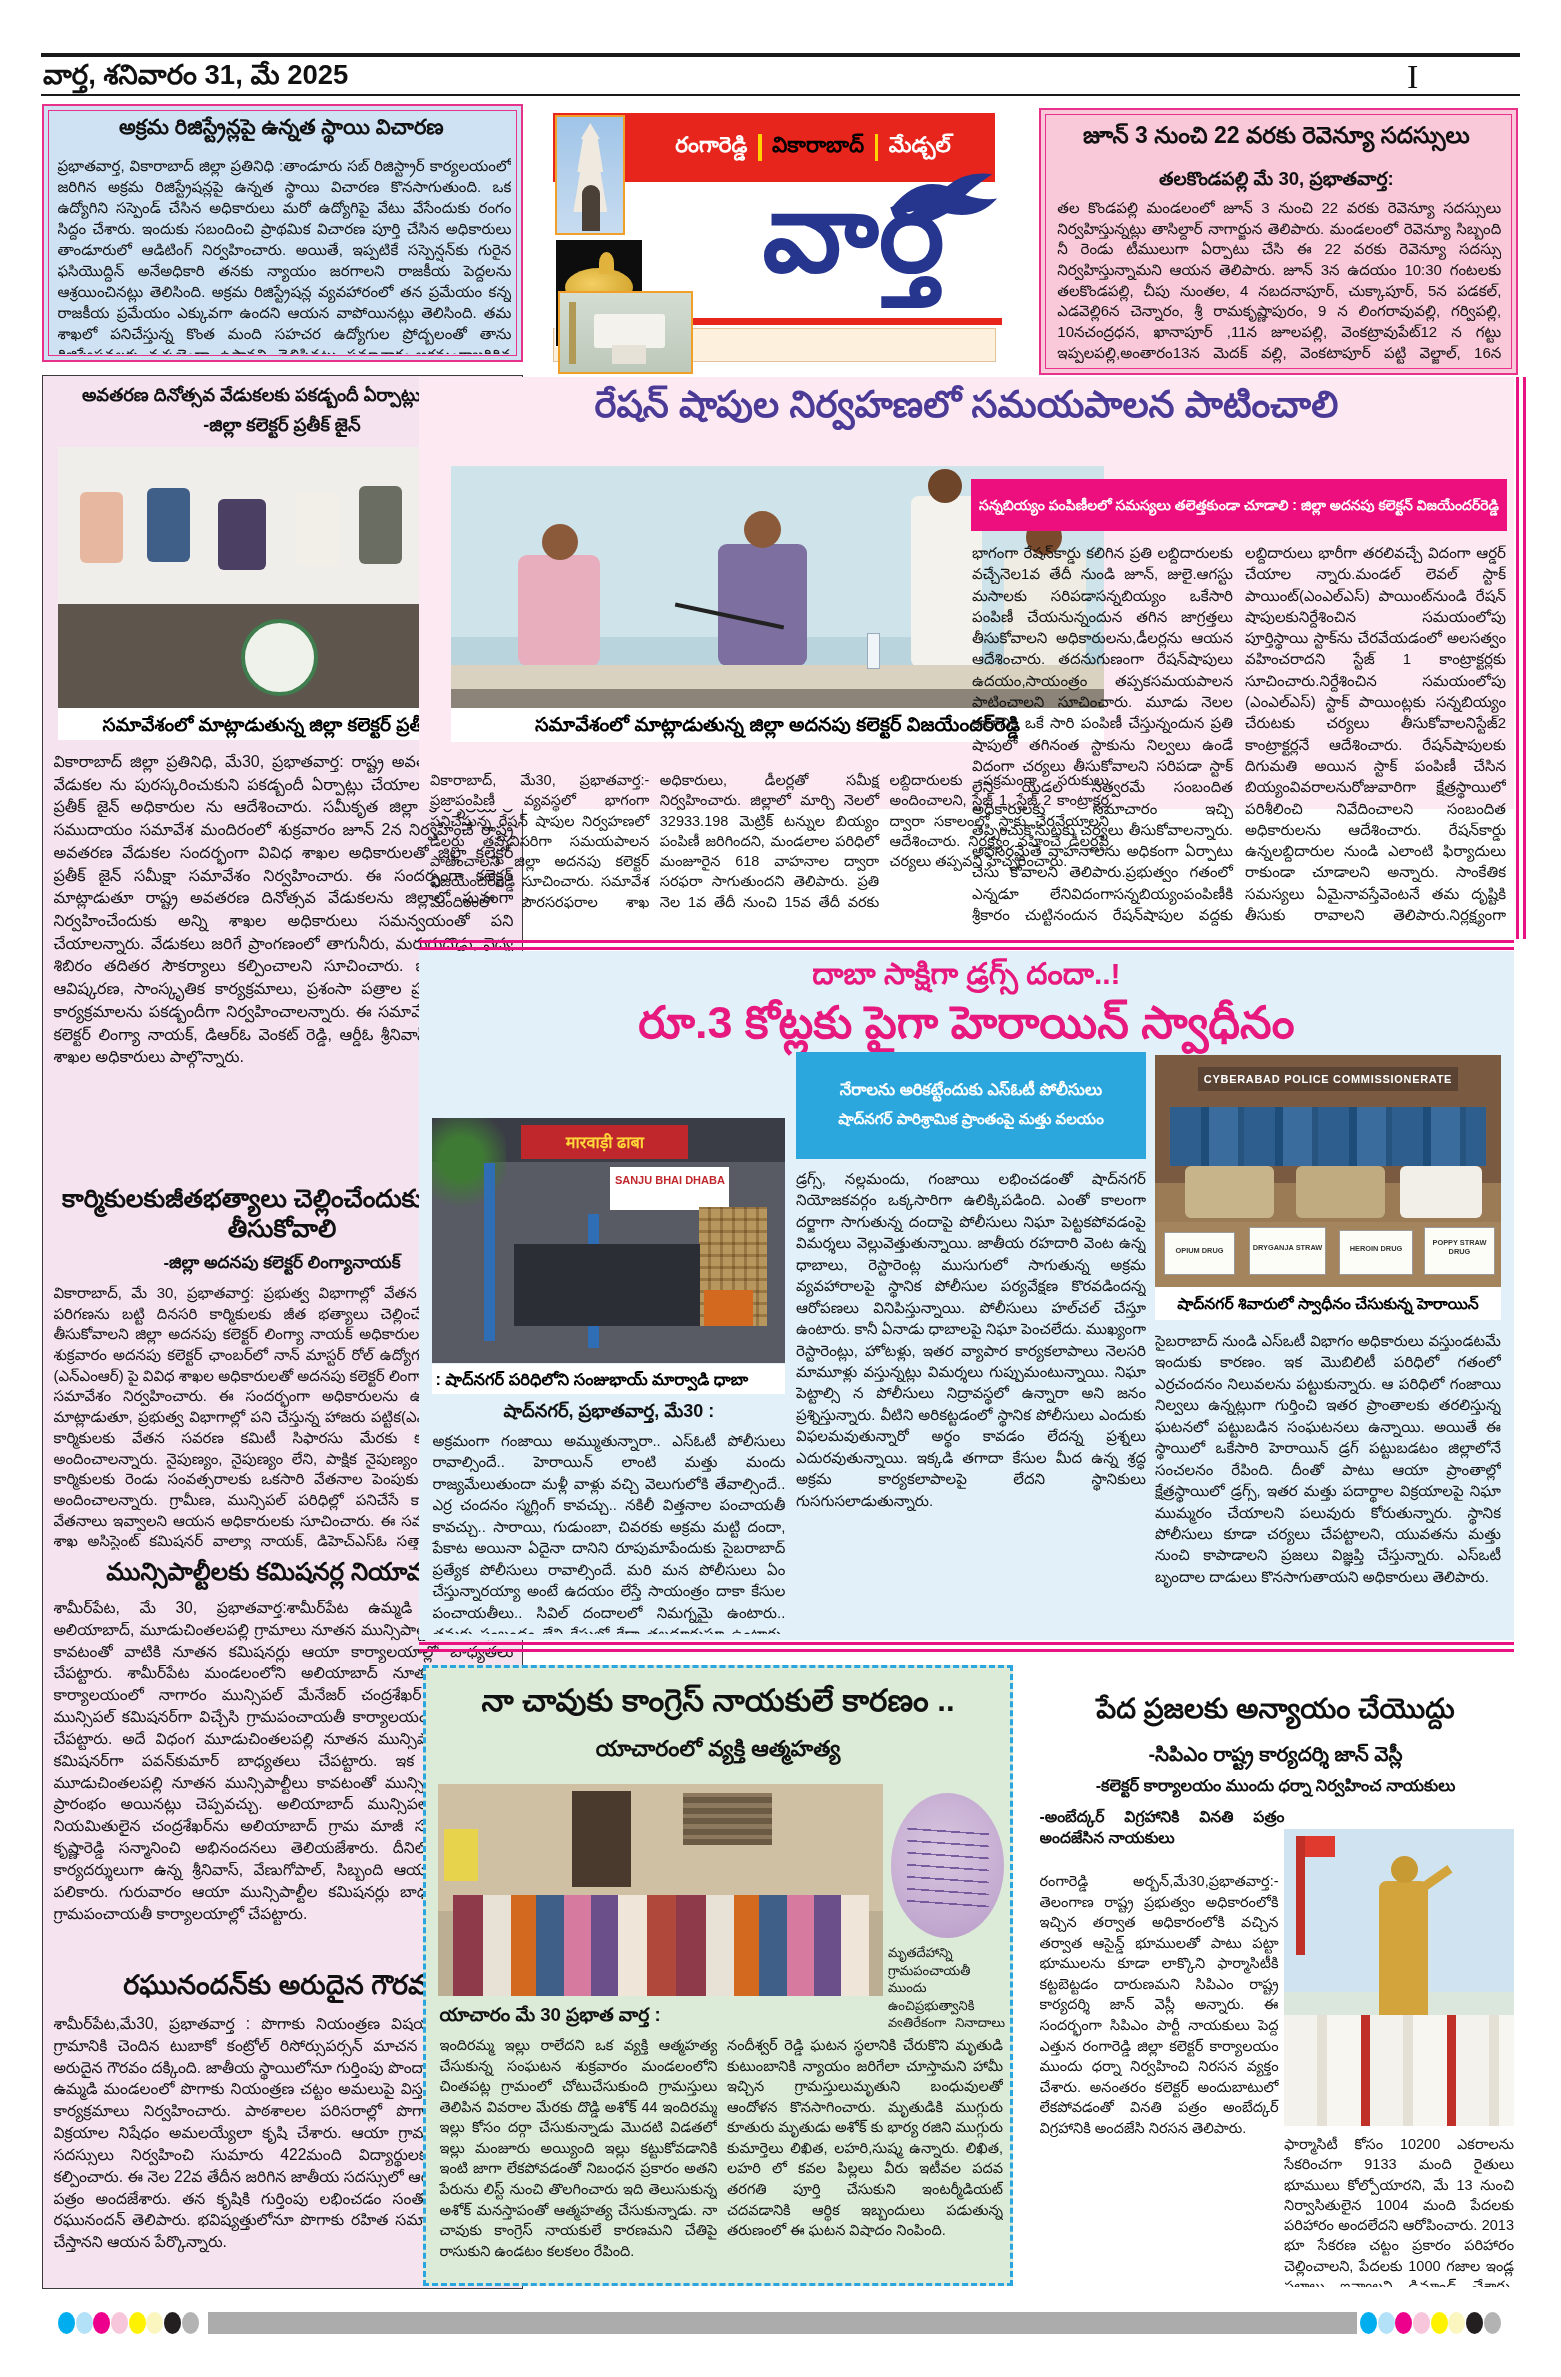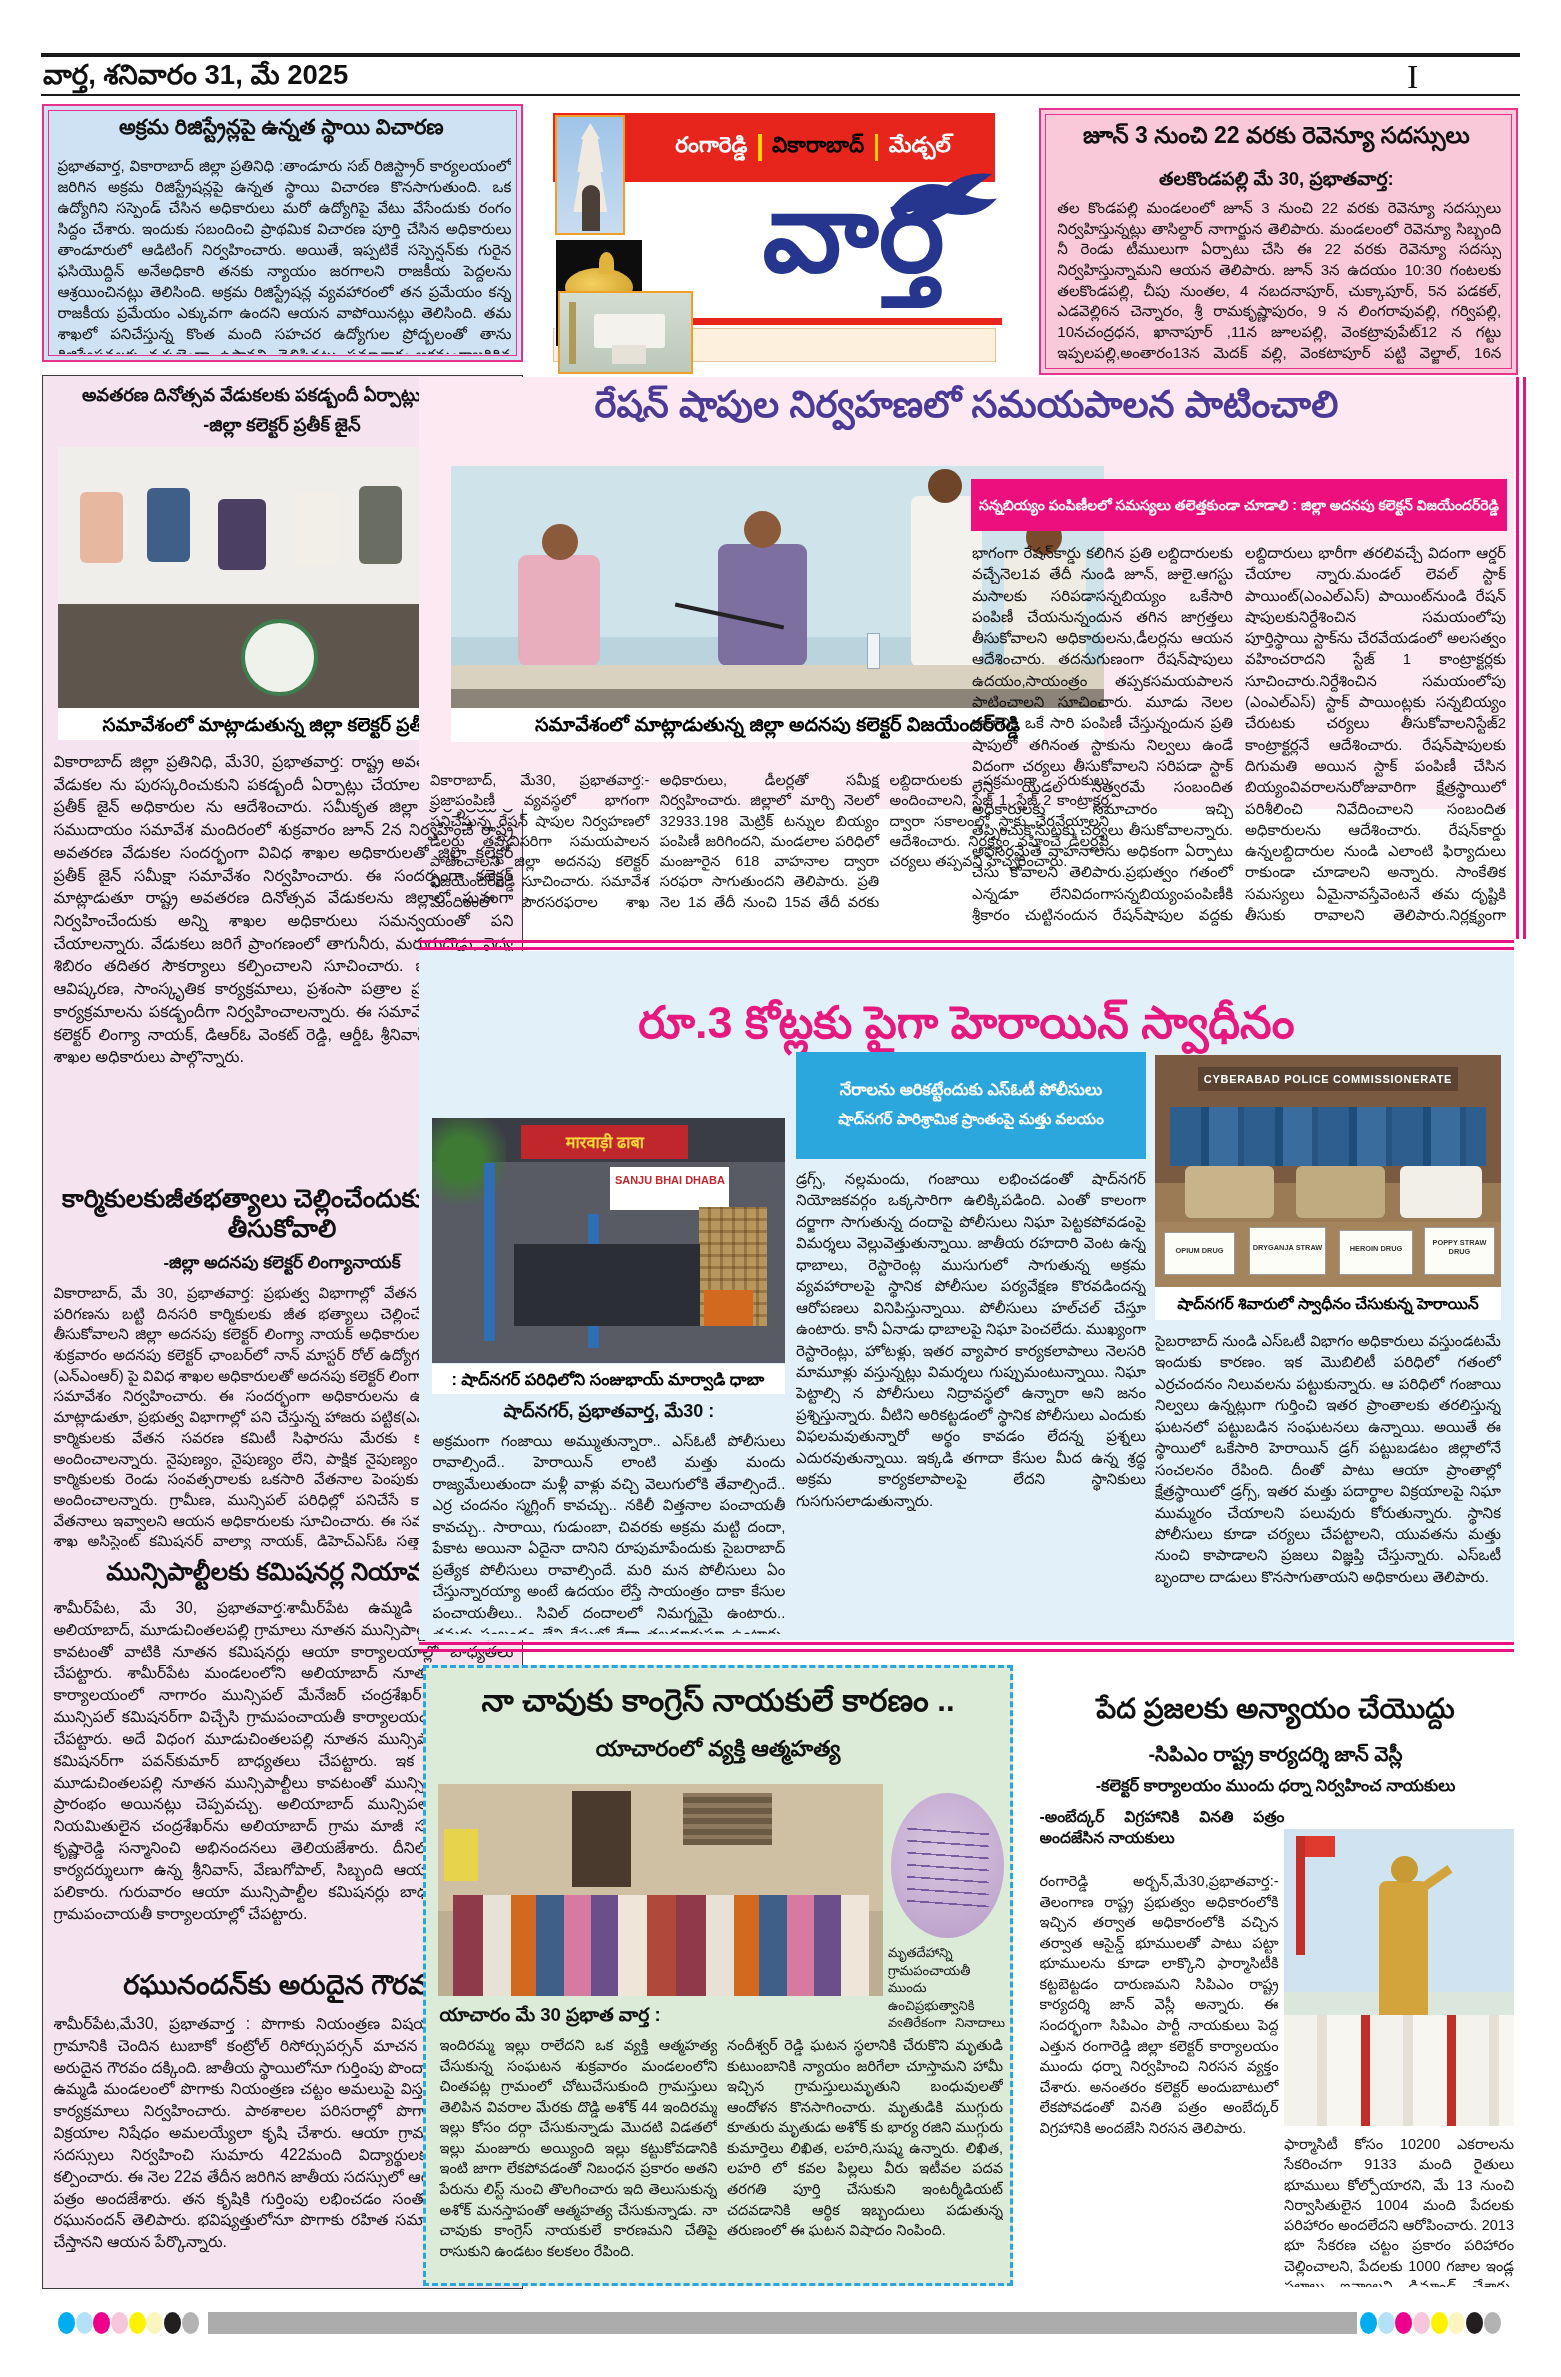--- a/index.html
+++ b/index.html
@@ -131,33 +131,34 @@
     <div class="abs ctr" style="left:552px;top:102px;width:536px;height:52px;background:#ec0f7d;display:flex;align-items:center;justify-content:center">
       <span class="bold" style="color:#fff;font-size:14px;line-height:1.3">సన్నబియ్యం పంపిణీలలో సమస్యలు తలెత్తకుండా చూడాలి : జిల్లా అదనపు కలెక్టన్ విజయేందర్‌రెడ్డి</span>
     </div>
     <div class="abs jtxt" style="left:553px;top:165px;width:534px;height:386px;font-size:15px;line-height:1.42;column-count:2;column-gap:12px">భాగంగా రేషన్‌కార్డు కలిగిన ప్రతి లబ్దిదారులకు వచ్చేనెల1వ తేదీ నుండి జూన్, జులై.ఆగస్టు మసాలకు సరిపడాసన్నబియ్యం ఒకేసారి పంపిణీ చేయనున్నందున తగిన జాగ్రత్తలు తీసుకోవాలని అధికారులను,డీలర్లను ఆయన ఆదేశించారు. తదనుగుణంగా రేషన్‌షాపులు ఉదయం,సాయంత్రం తప్పకసమయపాలన పాటించాలని సూచించారు. మూడు నెలల కాలానికి ఒకే సారి పంపిణీ చేస్తున్నందున ప్రతి షాపులో తగినంత స్టాకును నిల్వలు ఉండే విదంగా చర్యలు తీసుకోవాలని సరిపడా స్టాక్ లేని యెడల సత్వరమే సంబందిత అధికారులకు సమాచారం ఇచ్చి తెప్పించుకొనుటకు చర్యలు తీసుకోవాలన్నారు. అవసరమైతే వాహనాలను అధికంగా ఏర్పాటు చేసు కోవాలని తెలిపారు.ప్రభుత్వం గతంలో ఎన్నడూ లేనివిదంగాసన్నబియ్యంపంపిణీకి శ్రీకారం చుట్టినందున రేషన్‌షాపుల వద్దకు లబ్దిదారులు భారీగా తరలివచ్చే విదంగా ఆర్డర్ చేయాల న్నారు.మండల్ లెవల్ స్టాక్ పాయింట్(ఎంఎల్ఎస్) పాయింట్‌నుండి రేషన్ షాపులకునిర్దేశించిన సమయంలోపు పూర్తిస్థాయి స్టాక్‌ను చేరవేయడంలో అలసత్వం వహించరాదని స్టేజ్ 1 కాంట్రాక్టర్లకు సూచించారు.నిర్దేశించిన సమయంలోపు (ఎంఎల్ఎస్) స్టాక్ పాయింట్లకు సన్నబియ్యం చేరుటకు చర్యలు తీసుకోవాలనిస్టేజ్2 కాంట్రాక్టర్లనే ఆదేశించారు. రేషన్‌షాపులకు దిగుమతి అయిన స్టాక్ పంపిణీ చేసిన బియ్యంవివరాలనురోజువారిగా క్షేత్రస్థాయిలో పరిశీలించి నివేదించాలని సంబందిత అధికారులను ఆదేశించారు. రేషన్‌కార్డు ఉన్నలబ్దిదారుల నుండి ఎలాంటి ఫిర్యాదులు రాకుండా చూడాలని అన్నారు. సాంకేతిక సమస్యలు ఏమైనావస్తేవెంటనే తమ దృష్టికి తీసుకు రావాలని తెలిపారు.నిర్లక్ష్యంగా ప్రవర్తించిన వారిపై చర్యలు తీసుకోవాల్సి వస్తుందని ఆయన స్పష్టంచేశారు.</div>
     <div class="abs jtxt" style="left:11px;top:393px;width:679px;height:160px;font-size:14.5px;line-height:1.4;column-count:3;column-gap:10.4px">వికారాబాద్, మే30, ప్రభాతవార్త:- ప్రజాపంపిణీ వ్యవస్థలో భాగంగా పనిచేస్తున్న రేషన్ షాపుల నిర్వహణలో డీలర్లు తప్పనిసరిగా సమయపాలన పాటించాలని జిల్లా అదనపు కలెక్టర్ విజయేందర్‌రెడ్డి సూచించారు. సమావేశ మందిరంలో పౌరసరఫరాల శాఖ అధికారులు, డీలర్లతో సమీక్ష నిర్వహించారు. జిల్లాలో మార్చి నెలలో 32933.198 మెట్రిక్ టన్నుల బియ్యం పంపిణీ జరిగిందని, మండలాల పరిధిలో మంజూరైన 618 వాహనాల ద్వారా సరఫరా సాగుతుందని తెలిపారు. ప్రతి నెల 1వ తేదీ నుంచి 15వ తేదీ వరకు లబ్దిదారులకు సక్రమంగా సరుకులు అందించాలని, స్టేజ్ 1, స్టేజ్ 2 కాంట్రాక్టర్ల ద్వారా సకాలంలో స్టాకు చేరవేయాలని ఆదేశించారు. నిర్లక్ష్యం వహించే డీలర్లపై చర్యలు తప్పవని హెచ్చరించారు.</div>
   </div>
   <div class="vdbl abs" style="left:1516px;top:377px;height:562px"></div>
   <div class="mdbl abs" style="left:419px;top:940px;width:1095px"></div>
 
   <div class="abs drugbox" style="left:419px;top:951px;width:1095px;height:689px">
+    <div class="abs ctr bold" style="left:7.4px;top:6px;width:1080px;font-size:30px;color:#e7187e">దాబా సాక్షిగా డ్రగ్స్ దందా..!</div>
     <div class="abs ctr bold" style="left:7.4px;top:46px;width:1080px;font-size:45px;color:#e7187e">రూ.3 కోట్లకు పైగా హెరాయిన్ స్వాధీనం</div>
 
     <div class="photo" style="left:13.4px;top:167px;width:353px;height:245px;background:linear-gradient(#3b3d46 0 18%,#585a64 18%)">
       <div class="shape" style="left:-15px;top:-15px;width:89px;height:111px;background:radial-gradient(circle,#3f7a35 30%,rgba(63,122,53,0) 70%)"></div>
       <div class="shape ctr bold" style="left:89px;top:7.4px;width:167px;height:34px;background:#c0272d;color:#ffd83a;font-size:16.3px;line-height:34px">मारवाड़ी ढाबा</div>
       <div class="shape ctr bold" style="left:178px;top:49px;width:119px;height:43px;background:#fff;color:#c0272d;font-size:11px;line-height:1.6;padding-top:4.5px">SANJU BHAI DHABA</div>
       <div class="shape" style="left:52px;top:45px;width:10.4px;height:178px;background:#2f6db5"></div>
       <div class="shape" style="left:156px;top:96px;width:10.4px;height:134px;background:#2f6db5"></div>
       <div class="shape" style="left:267px;top:89px;width:68px;height:119px;background:repeating-linear-gradient(0deg,#d8c49a 0 9px,#b49b70 9px 12px),repeating-linear-gradient(90deg,#d8c49a 0 9px,#b49b70 9px 12px);background-blend-mode:multiply"></div>
       <div class="shape" style="left:272px;top:172px;width:49px;height:36px;background:#d2691e"></div>
       <div class="shape" style="left:82px;top:126px;width:186px;height:82px;background:#2c2e36"></div>
     </div>
-    <div class="abs bold capt" style="left:13.4px;top:413px;width:353px;height:30px;font-size:16.3px;line-height:30px;padding-left:19px">: షాద్‌నగర్ పరిధిలోని సంజుభాయ్ మార్వాడి ధాబా</div>
+    <div class="abs bold capt" style="left:13.4px;top:413px;width:353px;height:30px;font-size:16.3px;line-height:30px;padding-left:3px">: షాద్‌నగర్ పరిధిలోని సంజుభాయ్ మార్వాడి ధాబా</div>
 
     <div class="abs" style="left:377px;top:101px;width:350px;height:107px;background:#2ba7de;display:flex;flex-direction:column;align-items:center;justify-content:center;gap:7.4px">
       <span class="bold ctr" style="color:#fff;font-size:16.3px">నేరాలను అరికట్టేందుకు ఎస్ఓటీ పోలీసులు</span>
       <span class="bold ctr" style="color:#fff;font-size:15px">షాద్‌నగర్ పారిశ్రామిక ప్రాంతంపై మత్తు వలయం</span>
     </div>
     <div class="abs jtxt" style="left:377px;top:217px;width:350px;height:466px;font-size:15px;line-height:1.43">డ్రగ్స్, నల్లమందు, గంజాయి లభించడంతో షాద్‌నగర్ నియోజకవర్గం ఒక్కసారిగా ఉలిక్కిపడింది. ఎంతో కాలంగా దర్జాగా సాగుతున్న దందాపై పోలీసులు నిఘా పెట్టకపోవడంపై విమర్శలు వెల్లువెత్తుతున్నాయి. జాతీయ రహదారి వెంట ఉన్న ధాబాలు, రెస్టారెంట్ల ముసుగులో సాగుతున్న అక్రమ వ్యవహారాలపై స్థానిక పోలీసుల పర్యవేక్షణ కొరవడిందన్న ఆరోపణలు వినిపిస్తున్నాయి. పోలీసులు హల్‌చల్ చేస్తూ ఉంటారు. కానీ ఏనాడు ధాబాలపై నిఘా పెంచలేదు. ముఖ్యంగా రెస్టారెంట్లు, హోటళ్లు, ఇతర వ్యాపార కార్యకలాపాలు నెలసరి మామూళ్లు వస్తున్నట్లు విమర్శలు గుప్పుమంటున్నాయి. నిఘా పెట్టాల్సి న పోలీసులు నిద్రావస్థలో ఉన్నారా అని జనం ప్రశ్నిస్తున్నారు. వీటిని అరికట్టడంలో స్థానిక పోలీసులు ఎందుకు విఫలమవుతున్నారో అర్థం కావడం లేదన్న ప్రశ్నలు ఎదురవుతున్నాయి. ఇక్కడి తగాదా కేసుల మీద ఉన్న శ్రద్ధ అక్రమ కార్యకలాపాలపై లేదని స్థానికులు గుసగుసలాడుతున్నారు.</div>
 
     <div class="photo" style="left:736px;top:104px;width:346px;height:232px;background:linear-gradient(#7a5a41 0 55%,#9a7b55 55%)">
       <div class="shape ctr bold" style="left:43px;top:12px;width:260px;height:24px;background:#5b4334;color:#fff;font-size:11px;line-height:24px;letter-spacing:0.7px">CYBERABAD POLICE COMMISSIONERATE</div>
       <div class="shape" style="left:15px;top:52px;width:316px;height:59px;background:repeating-linear-gradient(90deg,#2e5e8e 0 31px,#1f4d7a 31px 39px,#3a6d9e 39px 68px,#27547f 68px 74px)"></div>

